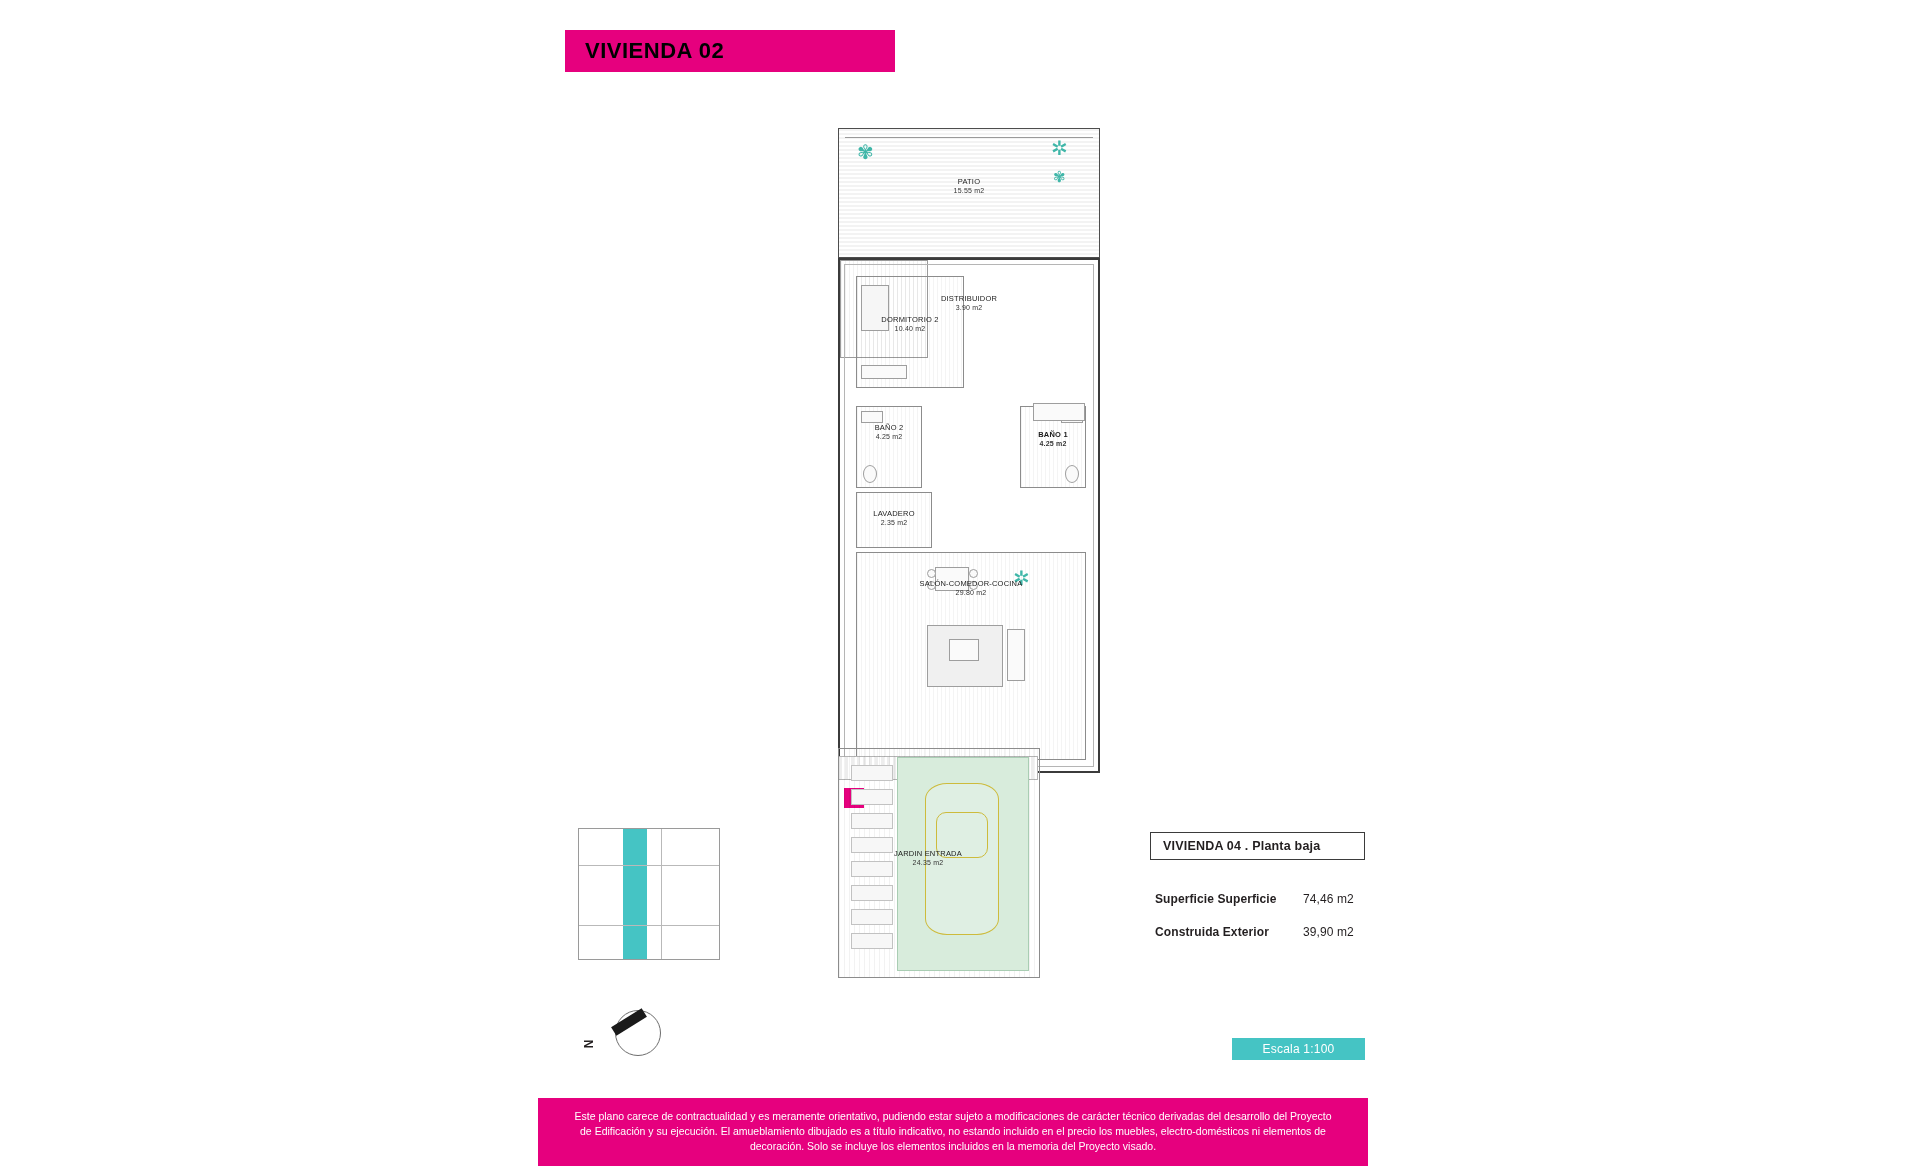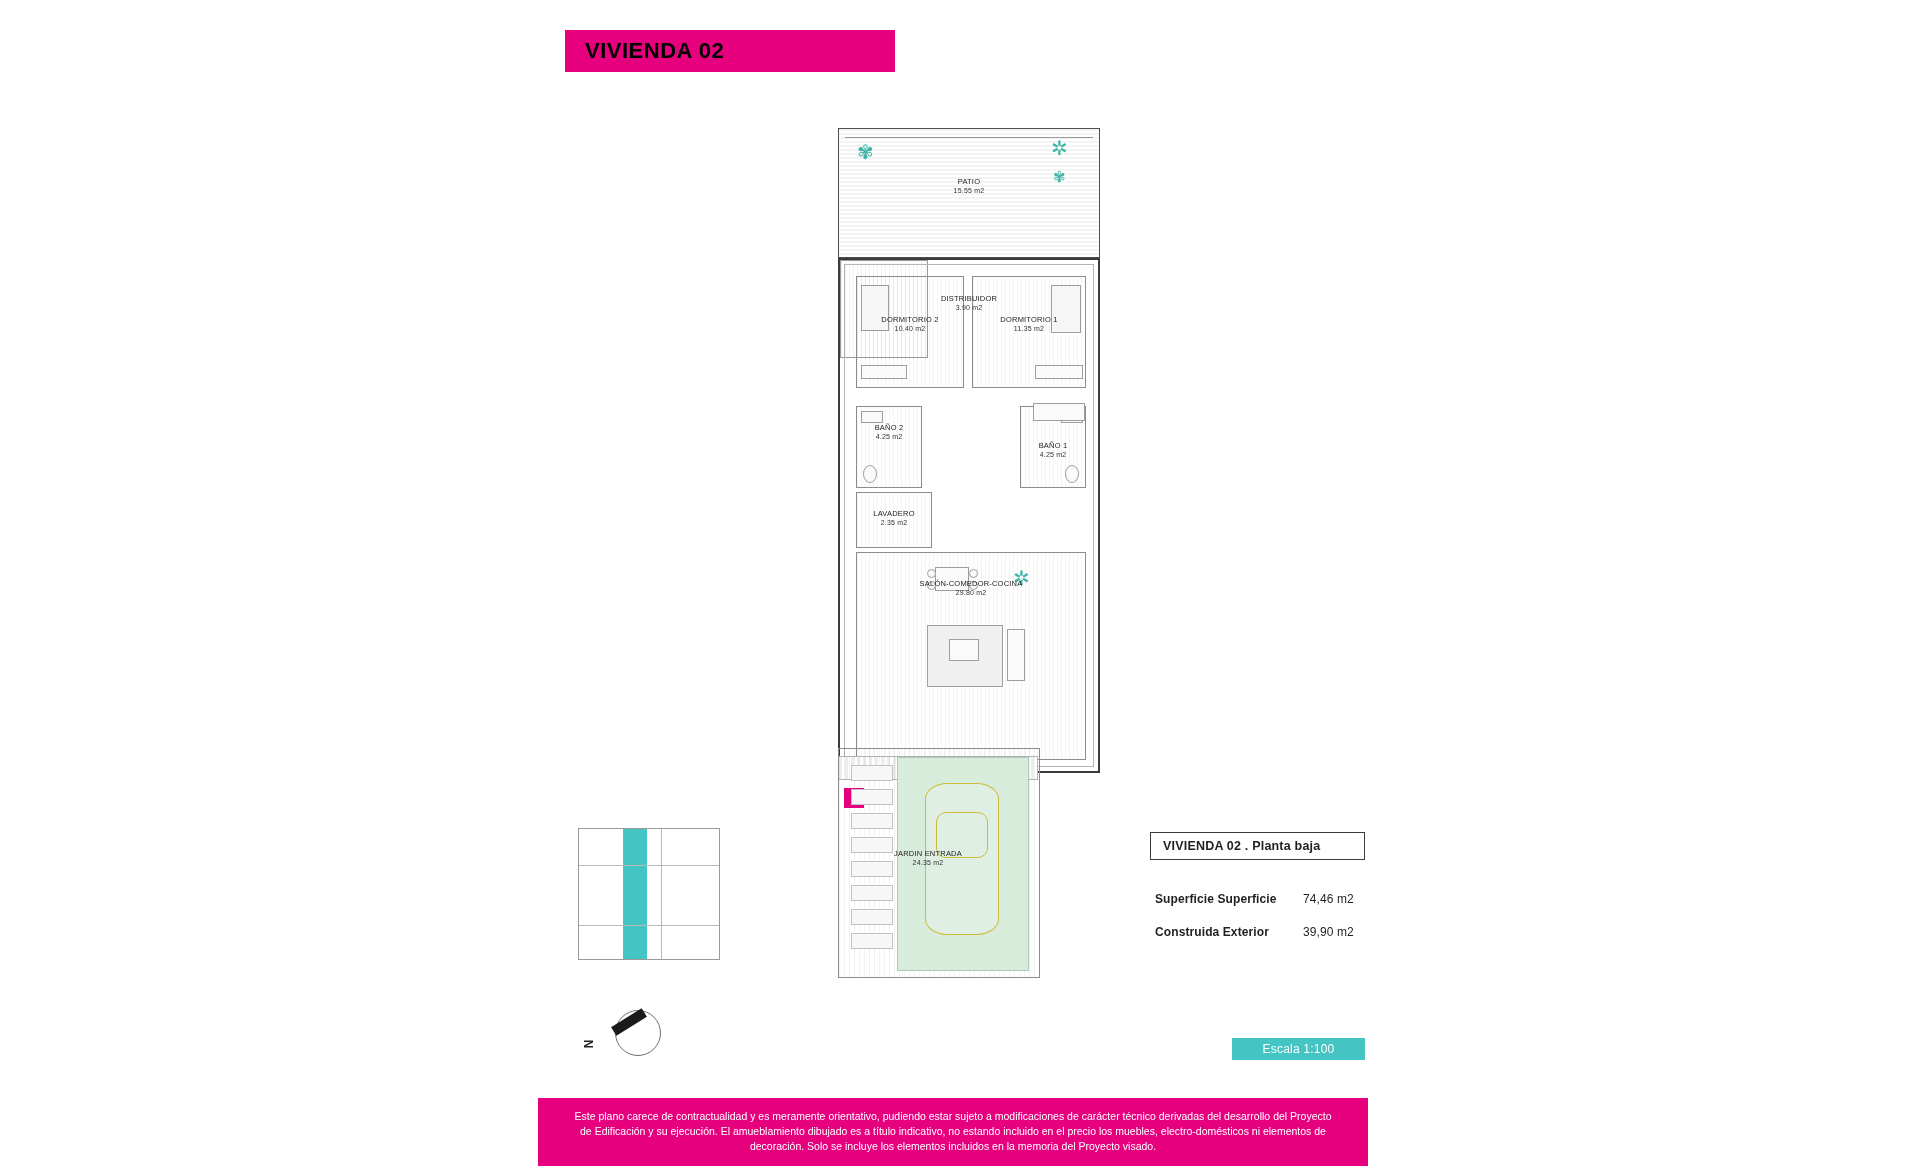--- a/index.html
+++ b/index.html
@@ -348,42 +348,34 @@
 
     <div class="room" id="dorm2">
       <div class="furn bed" style="left:4px; top:8px; width:28px; height:46px;"></div>
       <div class="furn" style="left:4px; top:88px; width:46px; height:14px;"></div>
       <div class="room-label" style="top:38px;">
         <span>DORMITORIO 2</span>
         <span class="area">10.40 m2</span>
       </div>
     </div>
 
-    <div class="room" id="dorm1">
-      <div class="furn bed" style="left:78px; top:8px; width:30px; height:48px;"></div>
-      <div class="furn" style="left:62px; top:88px; width:48px; height:14px;"></div>
-      <div class="room-label" style="top:38px;">
-        <span>DORMITORIO 1</span>
-        <span class="area">11.35 m2</span>
-      </div>
-    </div>
 
     <div class="room" id="bano2">
       <div class="furn" style="left:4px; top:4px; width:22px; height:12px;"></div>
       <div class="furn circle" style="left:6px; top:58px; width:14px; height:18px;"></div>
       <div class="room-label" style="top:16px;">
         <span>BAÑO 2</span>
         <span class="area">4.25 m2</span>
       </div>
     </div>
 
     <div class="room" id="bano1">
       <div class="furn" style="left:40px; top:4px; width:22px; height:12px;"></div>
       <div class="furn circle" style="left:44px; top:58px; width:14px; height:18px;"></div>
-      <div class="room-label" style="top:34px;">
+      <div class="room-label" style="top:23px;font-weight:bold;">
         <span>BAÑO 1</span>
         <span class="area">4.25 m2</span>
       </div>
     </div>
 
     <div id="distribuidor">
       <div class="room-label" style="top:34px;">
         <span>DISTRIBUIDOR</span>
         <span class="area">3.90 m2</span>
       </div>
@@ -446,21 +438,21 @@
   <div class="l3"></div>
 </div>
 
 <div id="compass">
   <div class="ring"></div>
   <div class="needle"></div>
   <div class="n-letter">N</div>
 </div>
 
 <div id="info-title">
-  <span class="t">VIVIENDA 02 .  Planta baja</span>
+  <span class="t">VIVIENDA 04 .  Planta baja</span>
 </div>
 
 <div class="info-row" id="row-construida">
   <span>Superficie Superficie</span>
   <span class="val">74,46 m2</span>
 </div>
 
 <div class="info-row" id="row-exterior">
   <span>Construida Exterior</span>
   <span class="val">39,90 m2</span>

